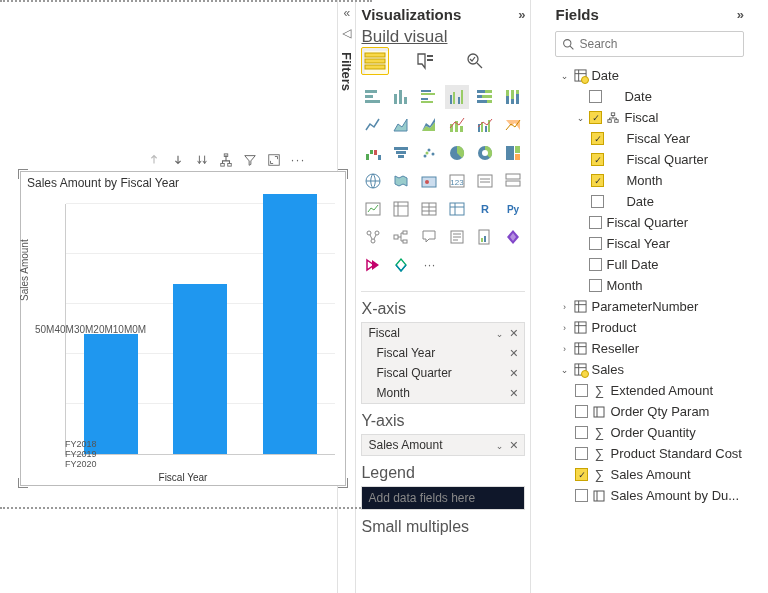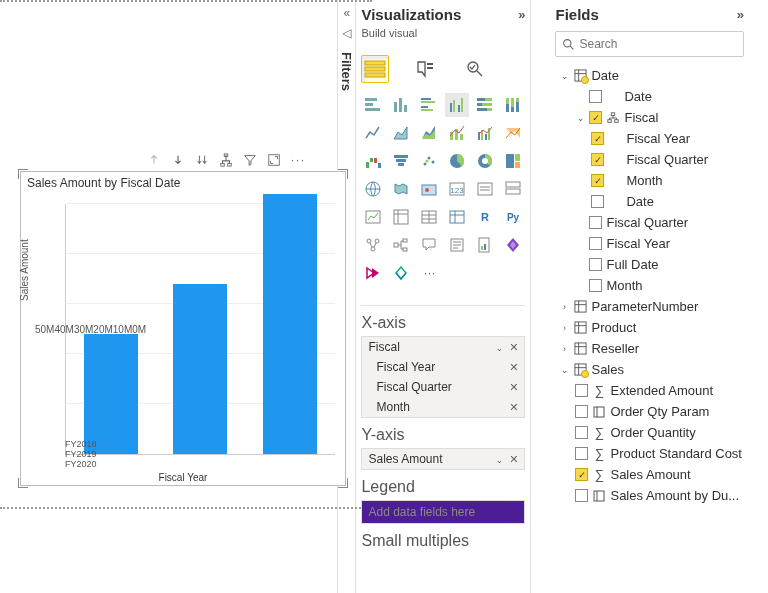--- a/index.html
+++ b/index.html
@@ -31,38 +31,38 @@
 .x-labels { position:absolute; left:44px; right:10px; bottom:16px; display:flex; justify-content:space-around; font-size:9px; color:#555;flex-direction:column;}
 .x-axis-title { position:absolute; bottom:2px; left:0; right:0; text-align:center; font-size:10px; color:#333; }
 
 .filters-rail { width: 20px; border-left:1px solid #e1e1e1; display:flex; flex-direction:column; align-items:center; padding-top:6px; gap:6px; }
 .filters-rail .collapse { font-size:12px; color:#666; cursor:pointer;}
 .filters-rail .vtext { writing-mode: vertical-rl; font-size:13px; font-weight:600; color:#333; margin-top:6px;}
 
 .viz-pane { width: 175px; border-left:1px solid #e1e1e1; padding: 6px 5px; display:flex; flex-direction:column; }
 .pane-header { display:flex; justify-content:space-between; align-items:center; font-size:15px; font-weight:600; margin-bottom:4px;}
 .expand-caret { font-size:13px; color:#555; cursor:pointer; }
-.build-label { font-size:11px; color:#555; margin-bottom:16px; }
+.build-label { font-size:17px; color:#555; margin-bottom:0;text-decoration:underline; }
 .mode-row { display:flex; gap:22px; margin-bottom:10px; }
 .mode-btn { width:28px; height:28px; border:1px solid transparent; display:flex; align-items:center; justify-content:center; cursor:pointer; border-radius:2px; }
 .mode-btn.sel { border-color:#f0c000; background:#fffbe6; box-shadow: 3px 3px 0 #eee inset; }
 
-.viz-grid { display:grid; grid-template-columns: repeat(6, 24px); grid-auto-rows:24px; gap:4px; margin-bottom:18px;}
+.viz-grid { display:grid; grid-template-columns: repeat(6, 24px); grid-auto-rows:24px; gap:4px; margin-bottom:12px;}
 .viz-item { width:24px; height:24px; border:1px solid transparent; display:flex; align-items:center; justify-content:center; cursor:pointer; }
 .viz-item.sel { background:#e8e8e8; }
 .viz-icon { width:18px; height:18px; }
 
 .field-wells { border-top:1px solid #e1e1e1; margin-top:2px; overflow-y:auto; flex:1; position:relative; }
 .well-label { font-size:16px; color:#555; margin:8px 0 4px; }
 .well-box { background:#f3f2f1; border:1px solid #ddd; padding:0; margin-bottom:2px; }
 .well-row { display:flex; align-items:center; justify-content:space-between; padding:3px 6px; font-size:12px; }
 .well-sub { padding-left:14px; }
 .well-row .caret { font-size:9px; color:#666; margin-right:2px;}
 .well-row .close { font-size:11px; color:#666; cursor:pointer; margin-left:4px;}
-.well-empty { background:#4c1d95; border:1px solid #ddd; padding:4px 6px; color:#888; font-size:12px;}
+.well-empty { background:#0f172a; border:1px solid #ddd; padding:4px 6px; color:#888; font-size:12px;}
 
 .fields-pane { flex:1; border-left:1px solid #e1e1e1; padding:6px 24px; display:flex; flex-direction:column; }
 .search-box { border:1px solid #ccc; border-radius:2px; display:flex; align-items:center; padding:3px 6px; margin:4px 0 8px; height:26px;}
 .search-box input { border:0; outline:0; flex:1; font-size:12px; }
 .tree { overflow-y:auto; flex:1; }
 .tree-row { display:flex; align-items:center; padding:3px 2px; font-size:13px; cursor:pointer; gap:4px; white-space:nowrap; }
 .tree-caret { width:10px; font-size:9px; color:#555; display:inline-block; text-align:center;}
 .tree-check { width:13px; height:13px; border:1px solid #888; display:inline-flex; align-items:center; justify-content:center; font-size:10px; background:#fff;}
 .tree-check.on { background:#f8d849; border-color:#caa400; }
 .tree-check.on::after { content:"✓"; font-size:9px; color:#333; }
@@ -118,21 +118,21 @@
         </svg>
       </span>
     <span class="vt-icon" style="letter-spacing:1px; color:#666;">···</span>
   </div>
 
   <div class="visual-box">
     <span class="corner c-tl"></span>
     <span class="corner c-tr"></span>
     <span class="corner c-bl"></span>
     <span class="corner c-br"></span>
-    <div class="chart-title">Sales Amount by Fiscal Date</div>
+    <div class="chart-title">Sales Amount by Fiscal Year</div>
     <div class="chart-area">
       <div class="y-label">Sales Amount</div>
       <div class="ticks">
         <span>50M</span>
           <span>40M</span>
           <span>30M</span>
           <span>20M</span>
           <span>10M</span>
           <span>0M</span>
       </div>

